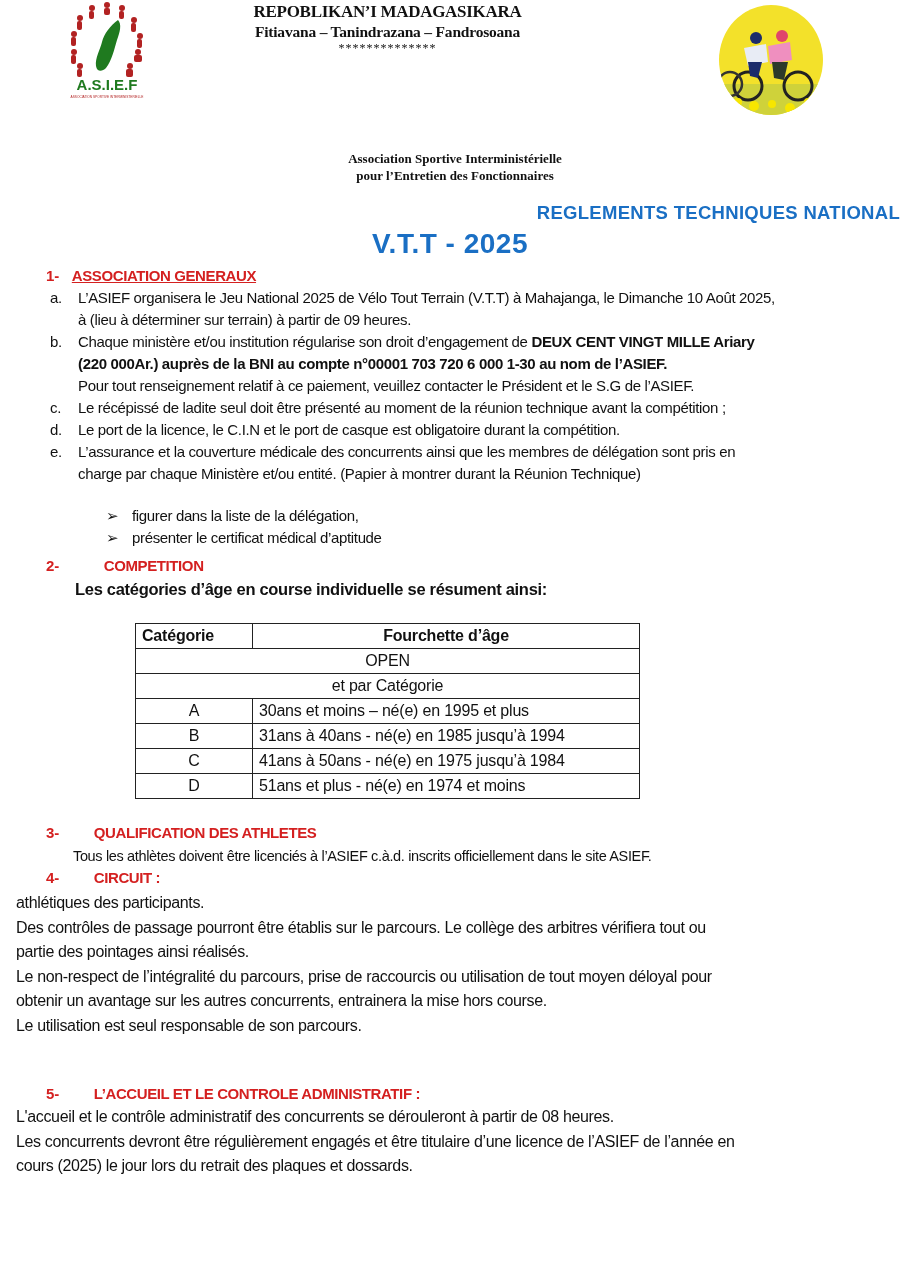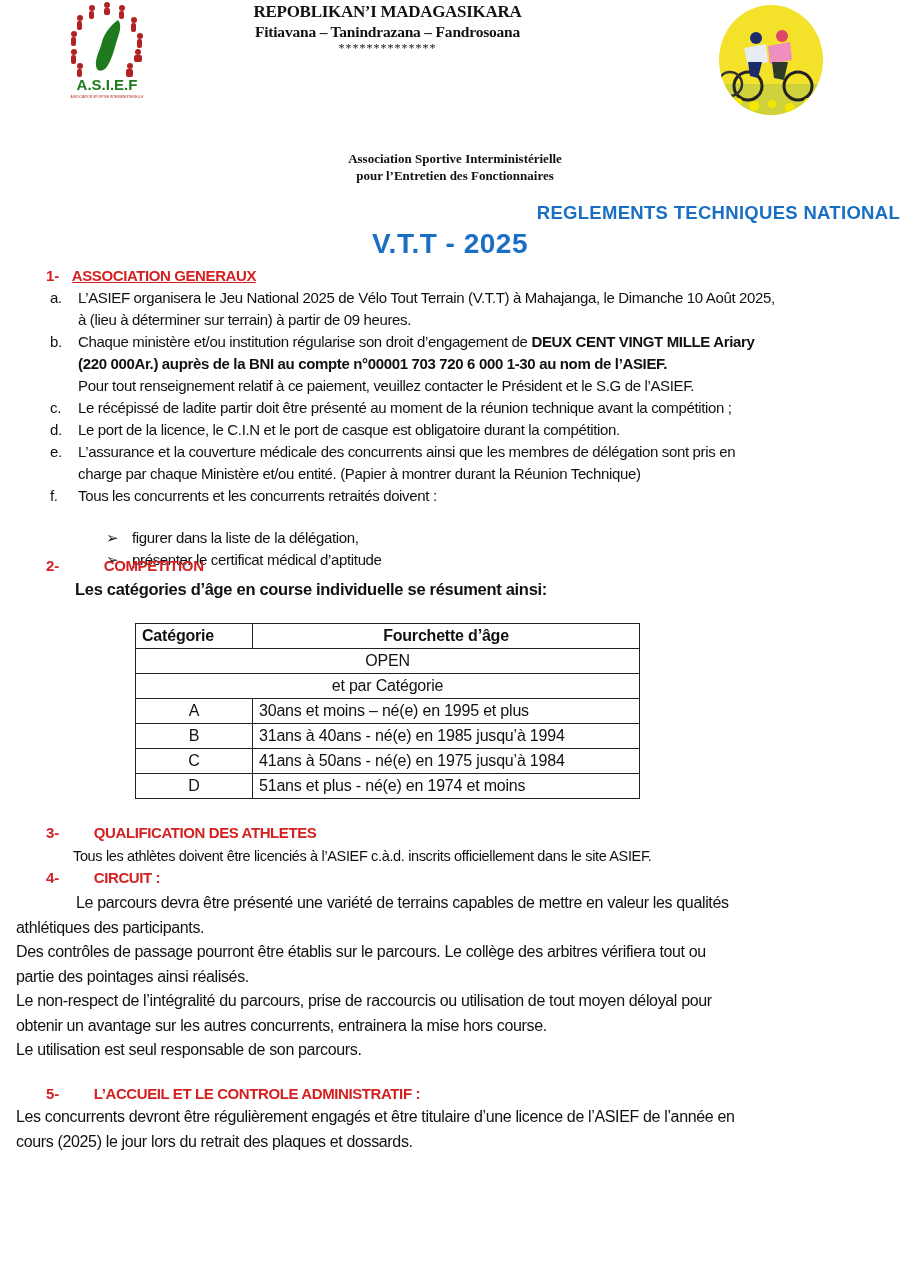--- a/index.html
+++ b/index.html
@@ -134,32 +134,29 @@
   </div>
   <div class="row" style="padding-left:28px;"><span>à (lieu à déterminer sur terrain) à partir de 09 heures.</span></div>
 
   <div class="row">
     <span class="li-letter">b.</span><span>Chaque ministère et/ou institution régularise son droit d’engagement de </span><span class="bold">DEUX CENT VINGT MILLE Ariary</span>
   </div>
   <div class="row bold" style="padding-left:28px;"><span>(220 000Ar.) auprès de la BNI au compte n°00001 703 720 6 000 1-30 au nom de l’ASIEF.</span></div>
   <div class="row" style="padding-left:28px;"><span>Pour tout renseignement relatif à ce paiement, veuillez contacter le Président et le S.G de l’ASIEF.</span></div>
 
   <div class="row">
-    <span class="li-letter">c.</span><span>Le récépissé de ladite partir doit être présenté au moment de la réunion technique avant la compétition ;</span>
+    <span class="li-letter">c.</span><span>Le récépissé de ladite seul doit être présenté au moment de la réunion technique avant la compétition ;</span>
   </div>
   <div class="row">
     <span class="li-letter">d.</span><span>Le port de la licence, le C.I.N et le port de casque est obligatoire durant la compétition.</span>
   </div>
   <div class="row">
     <span class="li-letter">e.</span><span>L’assurance et la couverture médicale des concurrents ainsi que les membres de délégation sont pris en</span>
   </div>
   <div class="row" style="padding-left:28px;"><span>charge par chaque Ministère et/ou entité. (Papier à montrer durant la Réunion Technique)</span></div>
-  <div class="row">
-    <span class="li-letter">f.</span><span>Tous les concurrents et les concurrents retraités doivent :</span>
-  </div>
   <div class="row" style="padding-left:56px;margin-top:20px;">
     <span style="display:inline-block; width:26px;">➢</span><span>figurer dans la liste de la délégation,</span>
   </div>
   <div class="row" style="padding-left:56px;">
     <span style="display:inline-block; width:26px;">➢</span><span>présenter le certificat médical d’aptitude</span>
   </div>
 </div>
 
 <div class="abs row red" style="left:46px; top:555px;">
   <span class="sec-num">2-</span>
@@ -202,29 +199,29 @@
   <span class="sec-num">3-</span>
   <span class="sec-title" style="margin-left:30px;">QUALIFICATION DES ATHLETES</span>
 </div>
 <div class="abs row body-font" style="left:73px; top:845px; font-size:14.5px;">Tous les athlètes doivent être licenciés à l’ASIEF c.à.d. inscrits officiellement dans le site ASIEF.</div>
 
 <div class="abs row red" style="left:46px; top:867px;">
   <span class="sec-num">4-</span>
   <span class="sec-title" style="margin-left:30px;">CIRCUIT :</span>
 </div>
 <div class="abs body-font" style="left:16px; top:891px; font-size:16px;">
-  <div class="row" style="line-height:24.5px; padding-left:60px;">Le parcours devra être présenté une variété de terrains capables de mettre en valeur les qualités</div>
   <div class="row" style="line-height:24.5px;">athlétiques des participants.</div>
   <div class="row" style="line-height:24.5px;">Des contrôles de passage pourront être établis sur le parcours. Le collège des arbitres vérifiera tout ou</div>
   <div class="row" style="line-height:24.5px;">partie des pointages ainsi réalisés.</div>
   <div class="row" style="line-height:24.5px;">Le non-respect de l’intégralité du parcours, prise de raccourcis ou utilisation de tout moyen déloyal pour</div>
   <div class="row" style="line-height:24.5px;">obtenir un avantage sur les autres concurrents, entrainera la mise hors course.</div>
   <div class="row" style="line-height:24.5px;">Le utilisation est seul responsable de son parcours.</div>
 </div>
 
 <div class="abs row red" style="left:46px; top:1083px;">
   <span class="sec-num">5-</span>
   <span class="sec-title" style="margin-left:30px;">L’ACCUEIL ET LE CONTROLE ADMINISTRATIF :</span>
 </div>
 <div class="abs body-font" style="left:16px; top:1105px; font-size:16px;">
+  <div class="row" style="line-height:24.5px;">L'accueil et le contrôle administratif des concurrents se dérouleront à partir de 08 heures.</div>
   <div class="row" style="line-height:24.5px;">Les concurrents devront être régulièrement engagés et être titulaire d’une licence de l’ASIEF de l’année en</div>
   <div class="row" style="line-height:24.5px;">cours (2025) le jour lors du retrait des plaques et dossards.</div>
 </div>
 
 </body></html>

